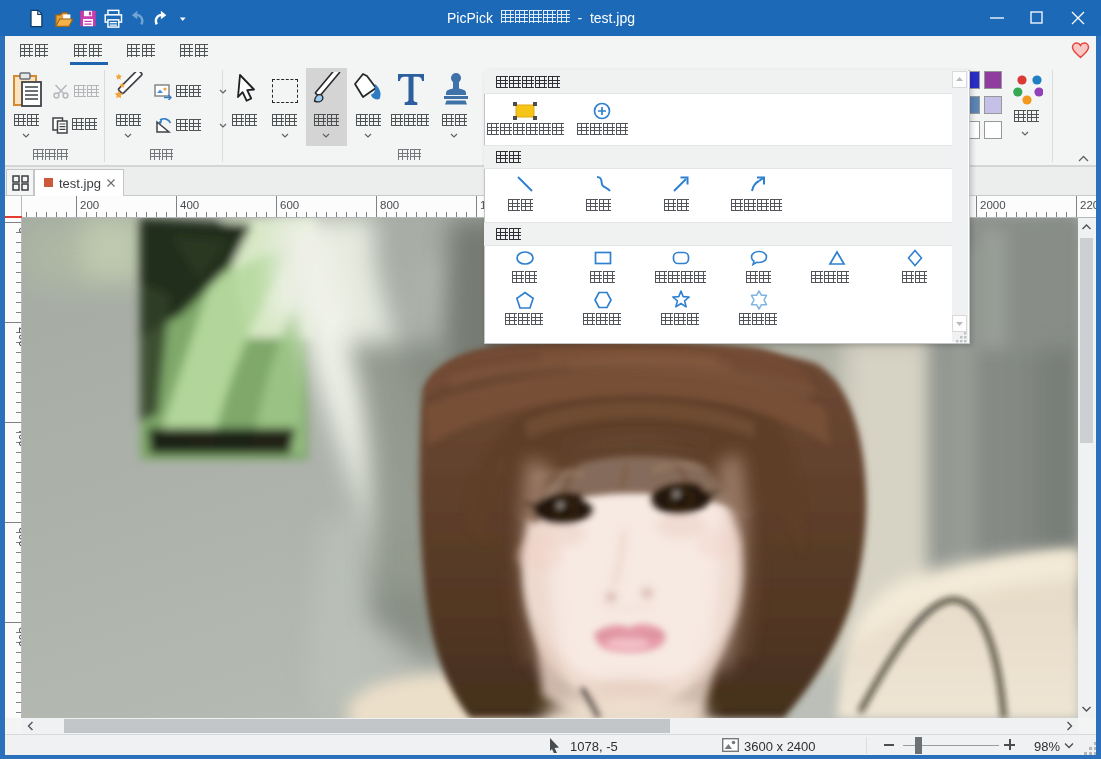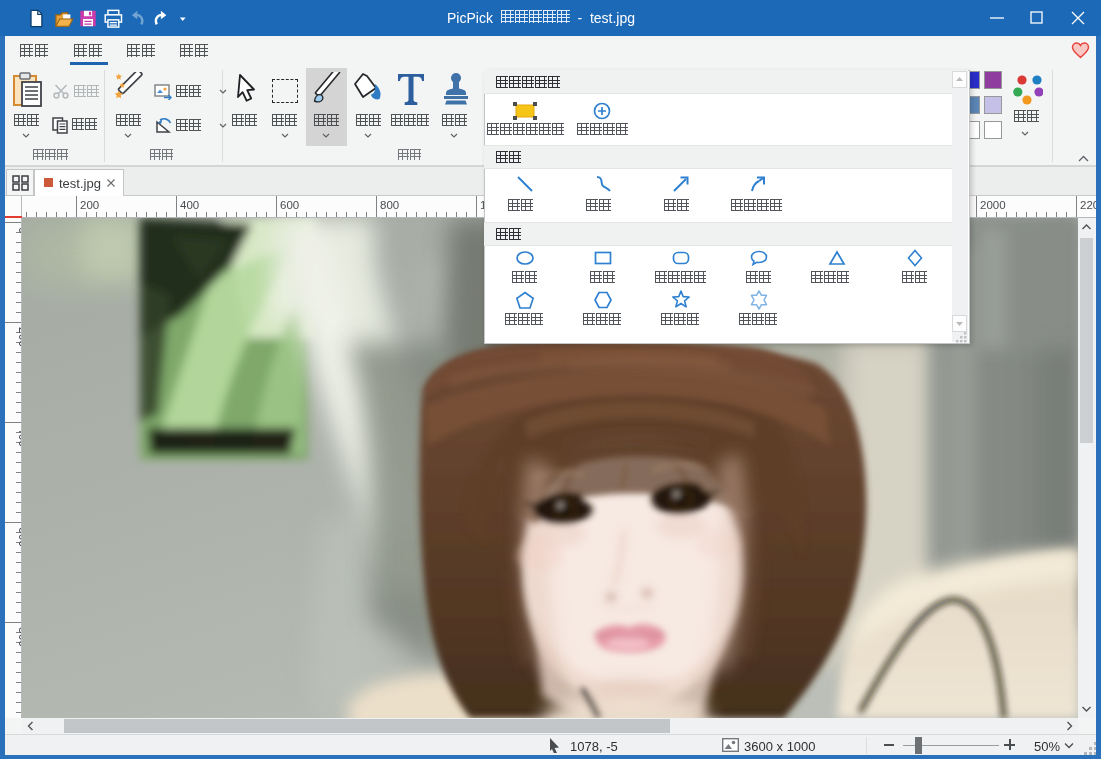--- a/index.html
+++ b/index.html
@@ -416,28 +416,28 @@
 <div class="ab" style="left:0;top:734px;width:1101px;height:25px;background:#f0f1f2;border-top:1px solid #d8d9da"></div>
 <svg class="ab" style="left:548px;top:737px" width="13" height="16" viewBox="0 0 13 16">
 <path d="M2 1l9 9.5-4.4.4 2.4 5-2.7 1.2-2.3-5.2L2 14z" fill="#4a4d50"></path>
   </svg>
 <div class="lbl" style="left:570px;top:739px;font-size:13px;color:#2e3033">1078, -5</div>
 <svg class="ab" style="left:722px;top:738px" width="17" height="14" viewBox="0 0 17 14">
 <rect x="0.7" y="0.7" width="15.6" height="12.6" fill="#fff" stroke="#75787c" stroke-width="1.4"></rect>
 <path d="M2.5 11l4-5 3.5 5z" fill="#75787c"></path>
     <circle cx="11.5" cy="4.5" r="1.8" fill="#75787c"></circle>
   </svg>
-<div class="lbl" style="left:744px;top:739px;font-size:13px;color:#2e3033">3600 x 1000</div>
+<div class="lbl" style="left:744px;top:739px;font-size:13px;color:#2e3033">3600 x 2400</div>
 <div class="ab" style="left:866px;top:737px;width:1px;height:17px;background:#dcddde"></div>
 <div class="ab" style="left:884px;top:744px;width:10px;height:2px;background:#4a4d50"></div>
 <div class="ab" style="left:903px;top:745px;width:96px;height:1px;background:#9a9da0"></div>
 <div class="ab" style="left:915px;top:737px;width:7px;height:17px;background:#6e7174"></div>
 <div class="ab" style="left:1004px;top:744px;width:11px;height:2px;background:#4a4d50"></div>
 <div class="ab" style="left:1009px;top:739px;width:2px;height:11px;background:#4a4d50"></div>
-<div class="lbl" style="left:1034px;top:739px;font-size:13px;color:#2e3033">50%</div>
+<div class="lbl" style="left:1034px;top:739px;font-size:13px;color:#2e3033">98%</div>
 <svg class="ab" style="left:1064px;top:742px" width="10" height="7" viewBox="0 0 10 7">
     <path d="M1 1.5l4 4 4-4" stroke="#4a4d50" fill="none" stroke-width="1.3"></path>
   </svg>
 <svg class="ab" style="left:1084px;top:742px" width="13" height="13" viewBox="0 0 13 13">
     <rect x="10" y="0" width="3" height="3" fill="#b4b7ba"></rect>
     <rect x="5" y="5" width="3" height="3" fill="#b4b7ba"></rect>
     <rect x="10" y="5" width="3" height="3" fill="#b4b7ba"></rect>
     <rect x="0" y="10" width="3" height="3" fill="#b4b7ba"></rect>
     <rect x="5" y="10" width="3" height="3" fill="#b4b7ba"></rect>
     <rect x="10" y="10" width="3" height="3" fill="#b4b7ba"></rect>

